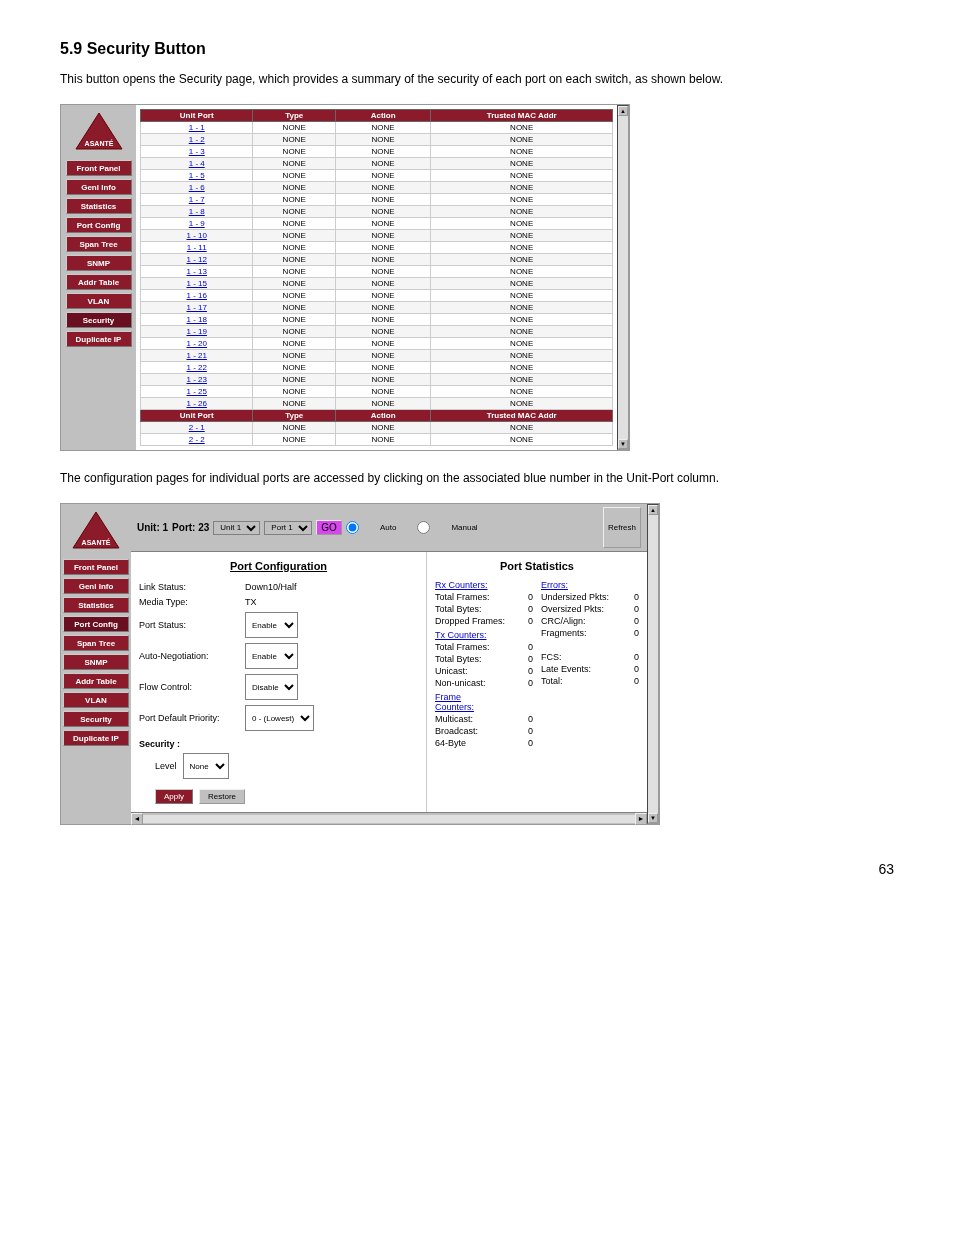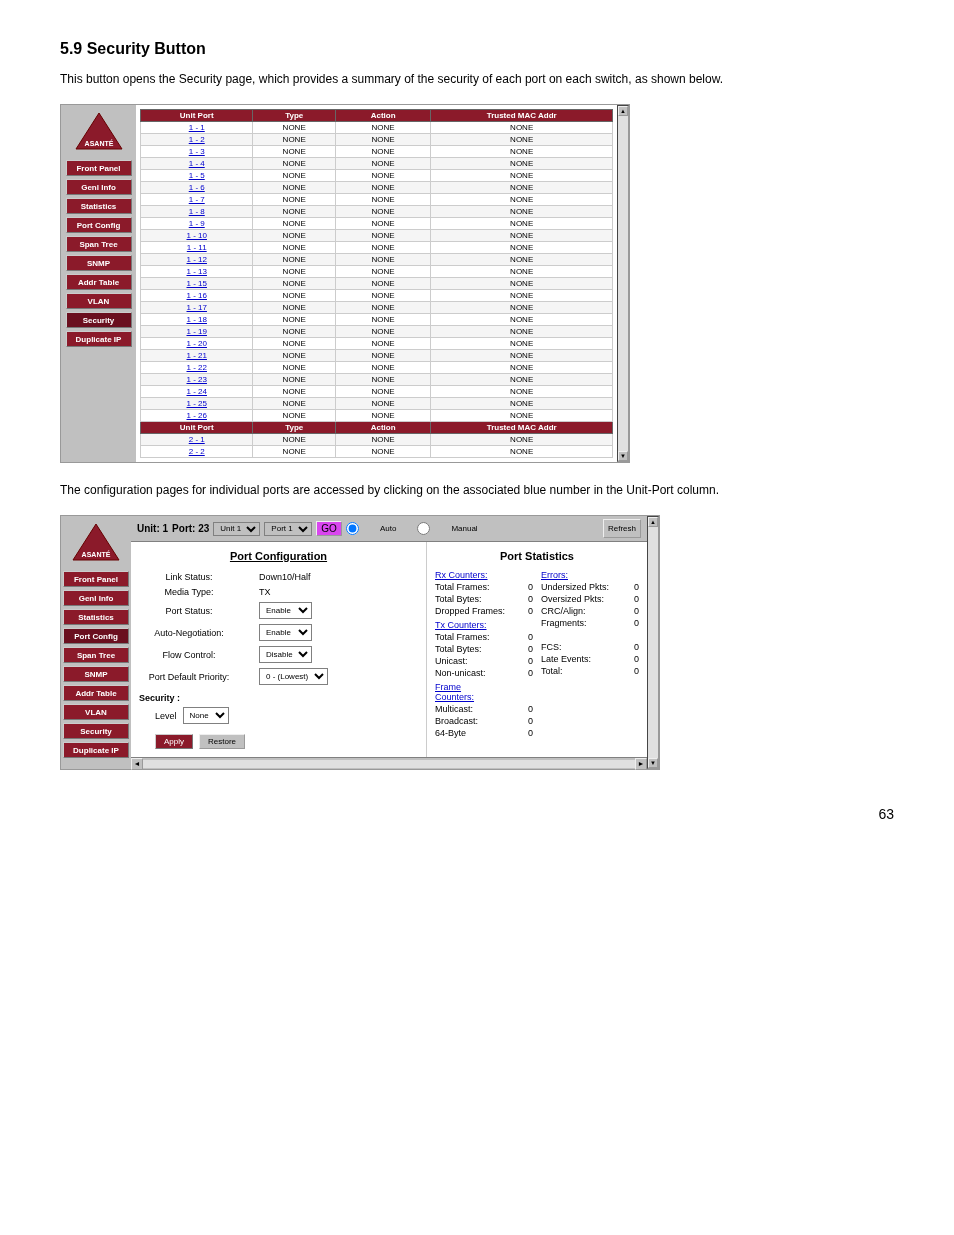--- a/index.html
+++ b/index.html
@@ -194,21 +194,21 @@
       display: flex;
       align-items: center;
       gap: 21px;
       font-size: 8px;
     }
 
     .refresh-btn {
       background: #c0c0c0;
       border: 1px outset #eee;
       font-size: 8px;
-      padding: 4px 4px;
+      padding: 15px 4px;
       cursor: pointer;
       margin-left: auto;
     }
 
     .port-config-body {
       display: flex;
       background: #fff;
     }
 
     
@@ -228,32 +228,32 @@
 
     .config-row {
       display: flex;
       align-items: center;
       margin-bottom: 5px;
       font-size: 9px;
     }
 
     .config-label {
       width: 100px;
-      text-align: center;
-      margin-right: 20px;
+      text-align: left;
+      margin-right: 6px;
       font-size: 9px;
     }
 
     .config-value {
       font-size: 9px;
     }
 
     .config-select {
       font-size: 8px;
-      height: 17px;
+      height: 26px;
       background: #fff;
       border: 1px solid #808080;
       padding: 0 2px;
     }
 
     .security-section {
       margin-top: 8px;
       font-size: 9px;
     }
 
@@ -540,26 +540,20 @@
             <td>NONE</td>
           </tr>
           <tr>
             <td><a href="#">1 - 22</a></td>
             <td>NONE</td>
             <td>NONE</td>
             <td>NONE</td>
           </tr>
           <tr>
             <td><a href="#">1 - 23</a></td>
-            <td>NONE</td>
-            <td>NONE</td>
-            <td>NONE</td>
-          </tr>
-          <tr>
-            <td><a href="#">1 - 24</a></td>
             <td>NONE</td>
             <td>NONE</td>
             <td>NONE</td>
           </tr>
           <tr>
             <td><a href="#">1 - 25</a></td>
             <td>NONE</td>
             <td>NONE</td>
             <td>NONE</td>
           </tr>

